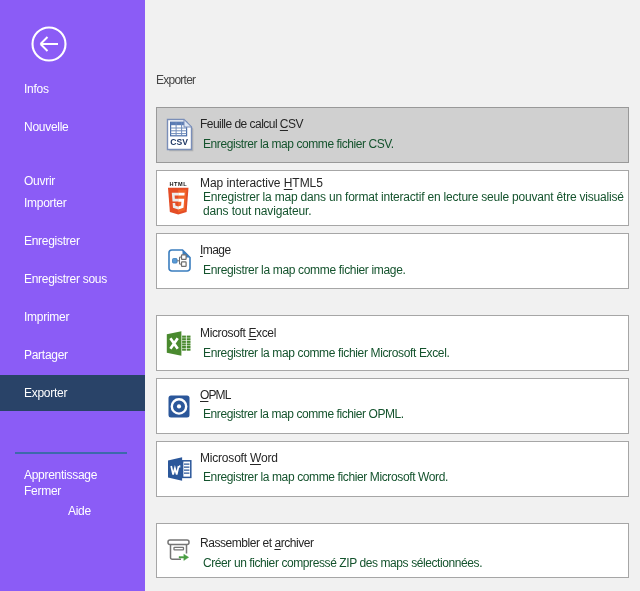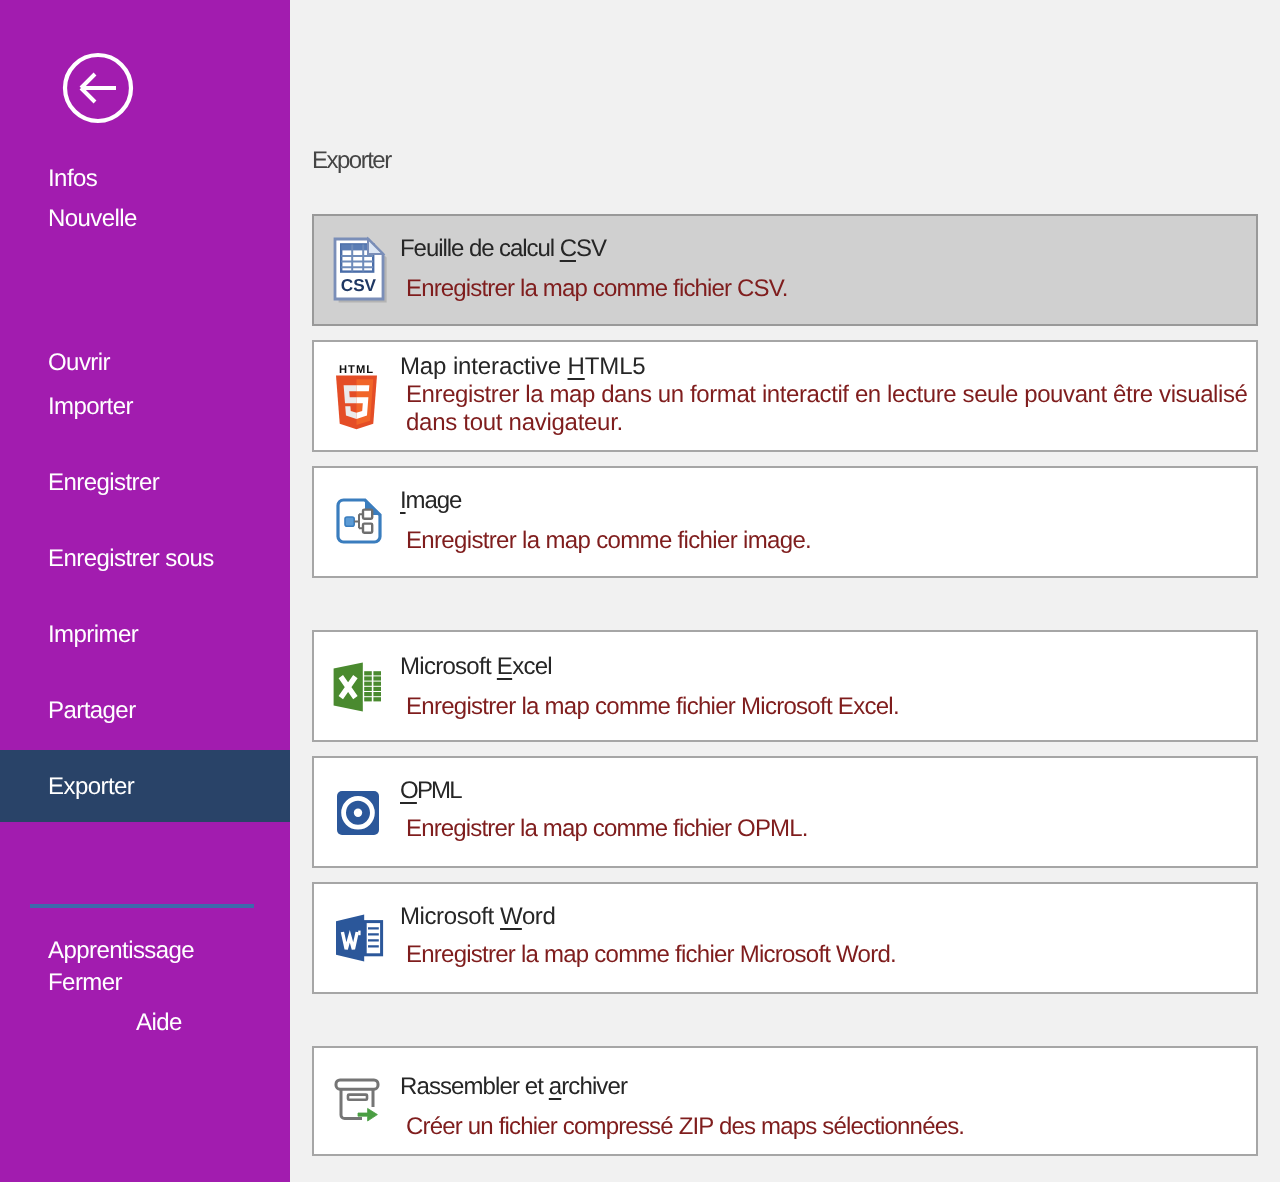--- a/index.html
+++ b/index.html
@@ -1,41 +1,41 @@
 <!DOCTYPE html>
 <html><head>
 <meta charset="utf-8">
 <style>
 * { margin:0; padding:0; box-sizing:border-box; }
 html,body { width:640px; height:591px; overflow:hidden; }
 body { font-family:"Liberation Sans", sans-serif; background:#f1f1f1; position:relative; }
-#sidebar { position:absolute; left:0; top:0; width:145px; height:591px; background:#a21caf; }
+#sidebar { position:absolute; left:0; top:0; width:145px; height:591px; background:#8b5cf6; }
 .nav { position:absolute; left:24px; height:18px; line-height:18px; font-size:12px; color:#fff; white-space:nowrap; letter-spacing:-0.28px; }
 #selrow { position:absolute; left:0; top:375px; width:145px; height:36px; background:#294368; }
 #sep { position:absolute; left:15px; top:452px; width:112px; height:1.5px; background:#3d69ac; }
 #backbtn { position:absolute; left:31px; top:26px; }
 .card { position:absolute; left:156px; width:473px; background:#fff; border:1px solid #a6a6a6; }
 .card.sel { background:#d0d0d0; border:1px solid #999; }
 .t { position:absolute; left:200px; height:14px; line-height:14px; font-size:12px; color:#262626; white-space:nowrap; }
-.s { position:absolute; left:203px; height:14px; line-height:14px; font-size:12px; color:#7f1d1d; white-space:nowrap; }
+.s { position:absolute; left:203px; height:14px; line-height:14px; font-size:12px; color:#14532d; white-space:nowrap; }
 .icon { position:absolute; }
 u { text-decoration:underline; text-underline-offset:2px; }
 #heading { position:absolute; left:156px; top:72.5px; font-size:12px; color:#454545; height:14px; line-height:14px; letter-spacing:-0.75px; }
 </style>
 </head>
 <body>
 <div id="sidebar">
   <div id="selrow"></div>
   <div id="sep"></div>
   <svg id="backbtn" width="36" height="36" viewBox="0 0 36 36" fill="none">
     <circle cx="18" cy="18" r="16.5" stroke="#fff" stroke-width="2.1"></circle>
     <path d="M9.5 18 H27 M9.5 18 L16.5 11 M9.5 18 L16.5 25" stroke="#fff" stroke-width="2" stroke-linecap="butt"></path>
   </svg>
   <div class="nav" style="top:80px;">Infos</div>
-  <div class="nav" style="top:100px;">Nouvelle</div>
+  <div class="nav" style="top:118px;">Nouvelle</div>
   <div class="nav" style="top:172px;text-align:right;">Ouvrir</div>
   <div class="nav" style="top:194px;">Importer</div>
   <div class="nav" style="top:232px;">Enregistrer</div>
   <div class="nav" style="top:270px;">Enregistrer sous</div>
   <div class="nav" style="top:308px;">Imprimer</div>
   <div class="nav" style="top:346px;">Partager</div>
   <div class="nav" style="top:384px;">Exporter</div>
   <div class="nav" style="top:442px;margin-top:40px;">Fermer</div>
   <div class="nav" style="top:466px;">Apprentissage</div>
   <div class="nav" style="top:502px;margin-left:44px;">Aide</div>

